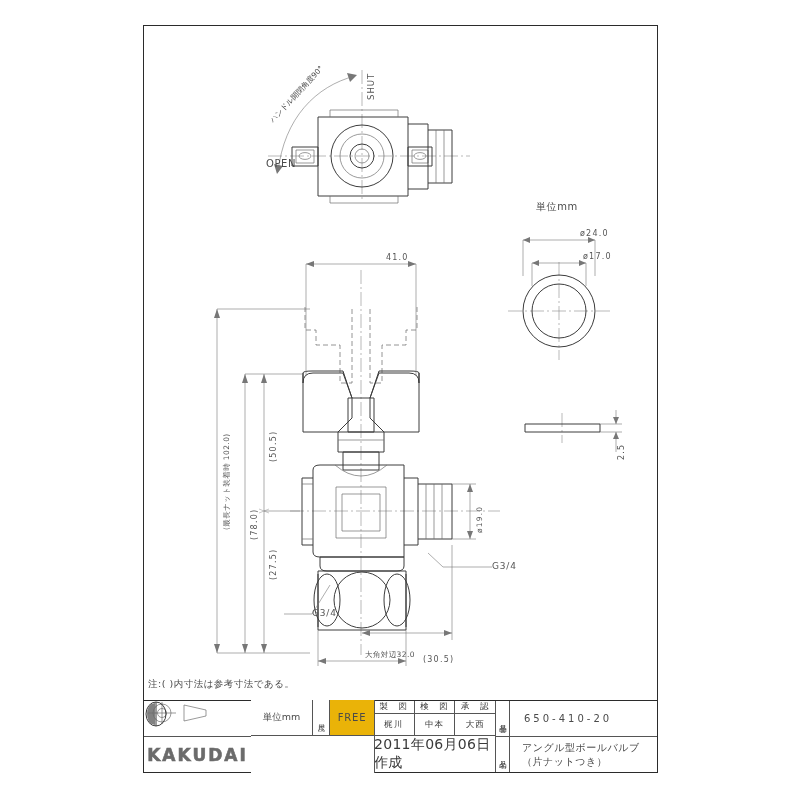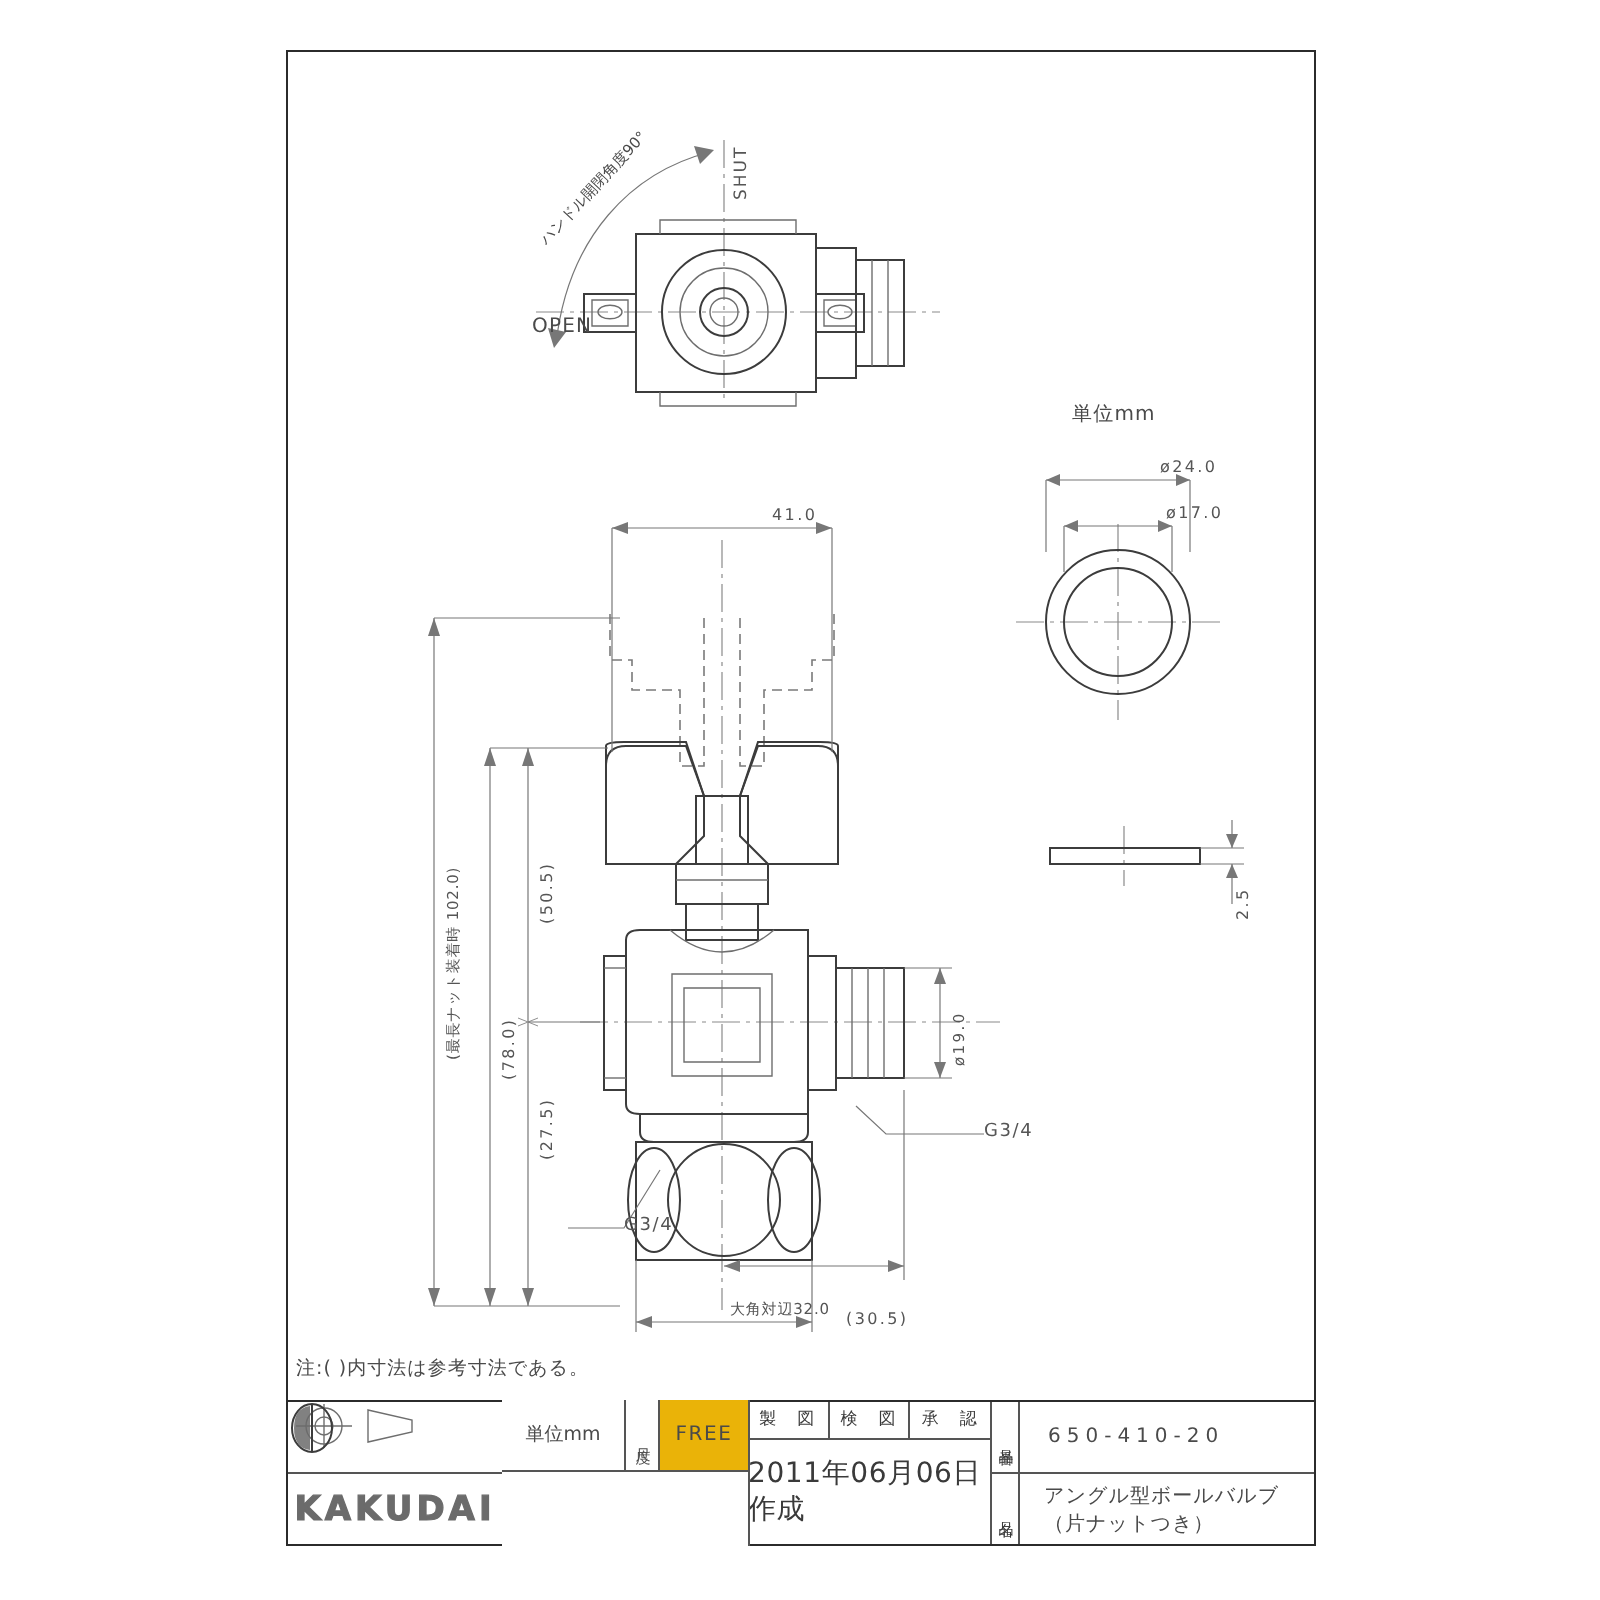--- a/index.html
+++ b/index.html
@@ -302,20 +302,25 @@
   <div style="display:flex;flex-direction:column;width:0;"></div>
 
   <div class="colTag" style="width:0;"></div>
 
   <div class="colAB">
     <div class="appr-head">
       <div class="appr-cell">製　図</div>
       <div class="appr-cell">検　図</div>
       <div class="appr-cell">承　認</div>
     </div>
+    <div class="appr-body">
+      <div class="appr-cell">梶川</div>
+      <div class="appr-cell">中本</div>
+      <div class="appr-cell">大西</div>
+    </div>
     <div class="appr-date">2011年06月06日  作成</div>
   </div>
 
   <div class="colTag">
     <div class="tag top">品番</div>
     <div class="tag">品名</div>
   </div>
 
   <div class="colVal">
     <div class="valtop">650-410-20</div>

